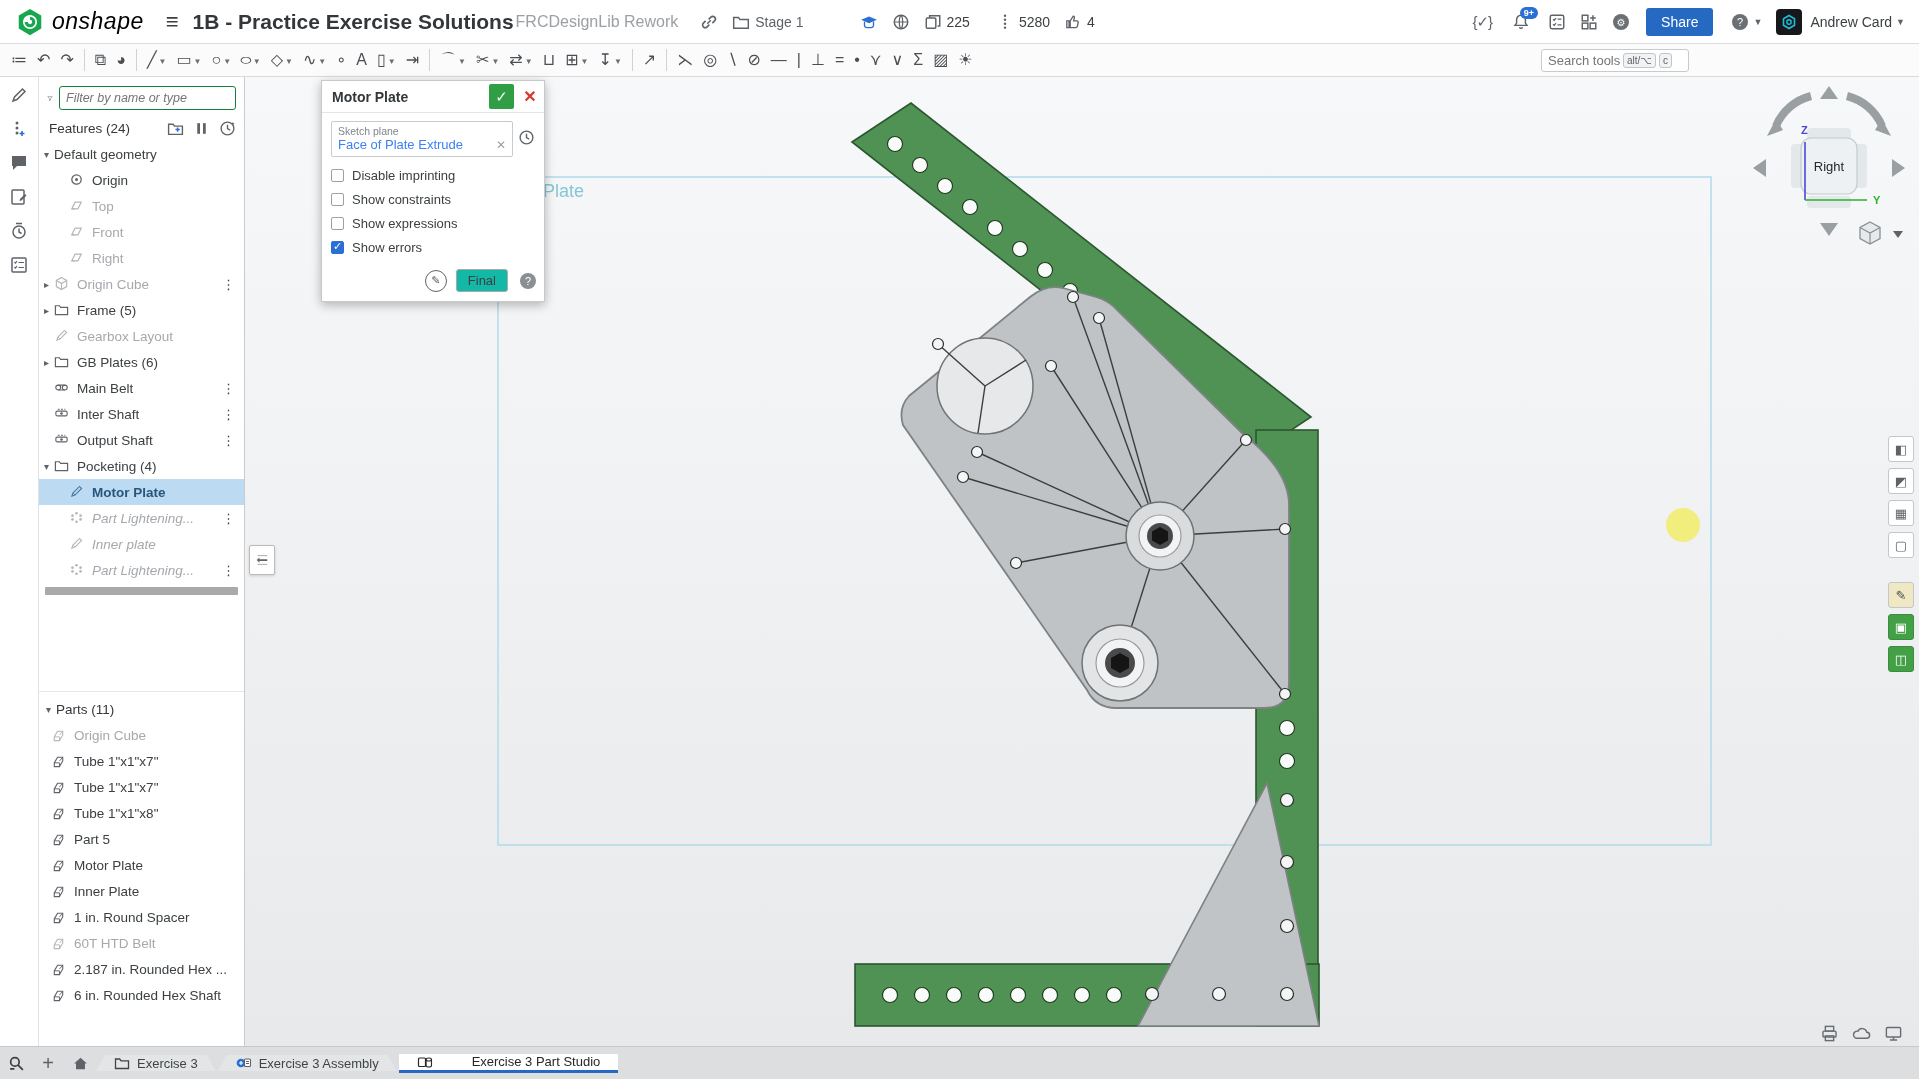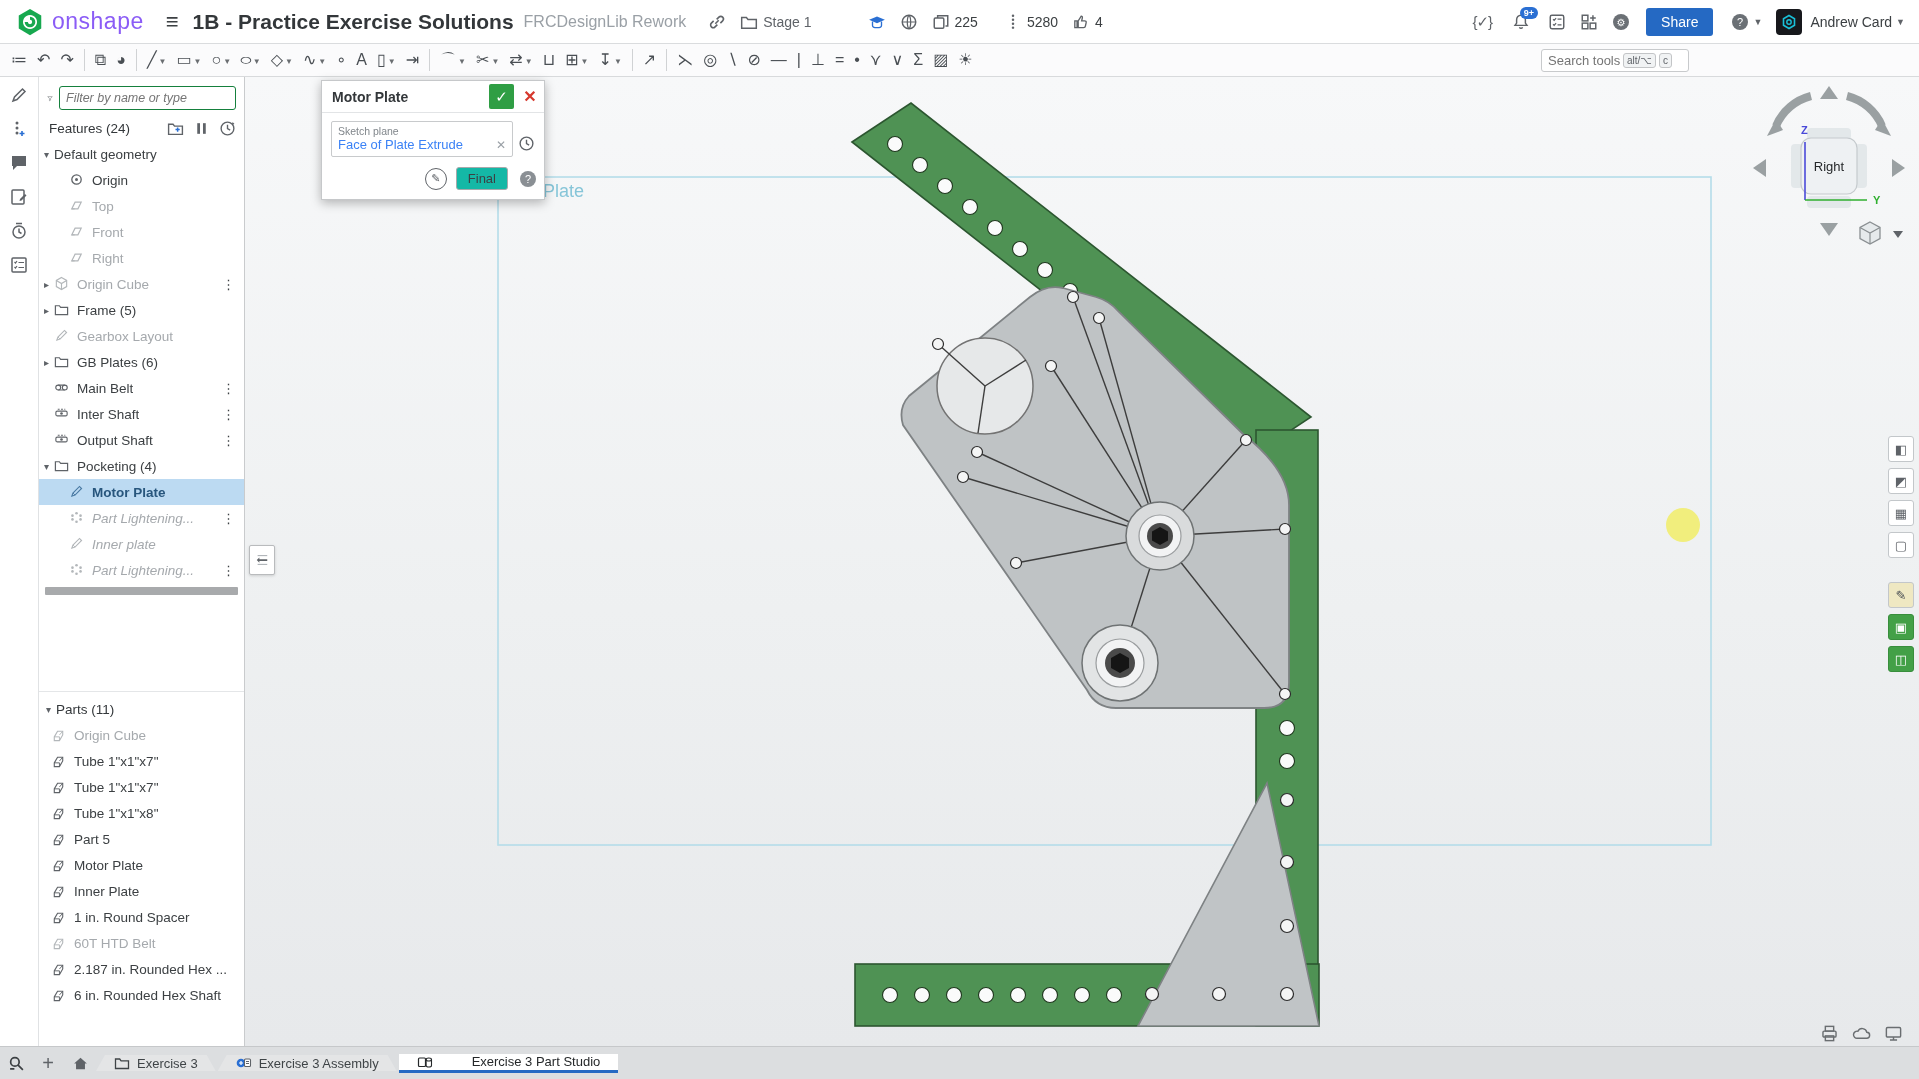--- a/index.html
+++ b/index.html
@@ -1,24 +1,24 @@
 <!DOCTYPE html>
 <html><head>
 <meta charset="utf-8">
 <style>
   * { margin:0; padding:0; box-sizing:border-box; }
   html,body { width:1919px; height:1079px; overflow:hidden; font-family:"Liberation Sans",sans-serif; background:#fff; position:relative; color:#3c4043; }
 
   
   .topbar { position:absolute; left:0; top:0; width:1919px; height:44px; background:#fff; border-bottom:1px solid #dadcde; display:flex; align-items:center; z-index:40; }
   .logo-hex { width:30px; height:30px; margin-left:15px; }
-  .wordmark { font-size:23px; color:#8b5cf6; margin-left:7px; letter-spacing:.5px; }
+  .wordmark { font-size:23px; color:#000000; margin-left:7px; letter-spacing:.5px;font-style:italic; }
   .hamburger { font-size:22px; color:#3c4043; margin-left:22px; cursor:pointer; }
   .doc-title { font-size:21px; font-weight:bold; color:#33373a; margin-left:14px; white-space:nowrap; }
-  .doc-subtitle { font-size:16px; color:#9aa0a6; margin-left:10px; white-space:nowrap; }
+  .doc-subtitle { font-size:16px; color:#9aa0a6; margin-left:2px; white-space:nowrap; }
   .tb-ic { width:18px; height:18px; color:#5f6368; }
   .tb-ic.blue { color:#2a6fd3; }
   .tb-txt { font-size:14px; color:#5f6368; margin-left:5px; }
   .tb-num { font-size:14px; color:#3c4043; margin-left:5px; }
   .mspace { margin-left:22px; display:flex; align-items:center; }
   .sspace { margin-left:14px; display:flex; align-items:center; }
   .share-btn { background:#2569c3; color:#fff; font-size:14px; border:none; border-radius:3px; padding:6px 15px; margin-left:16px; cursor:pointer; }
   .bell-wrap { position:relative; }
   .badge { position:absolute; top:-6px; right:-8px; background:#2a6fd3; color:#fff; font-size:9px; border-radius:7px; padding:1px 4px; font-weight:bold; }
   .avatar { width:26px; height:26px; background:#17181c; border-radius:4px; margin-left:14px; display:flex; align-items:center; justify-content:center; }
@@ -72,21 +72,21 @@
   .canvas { position:absolute; left:245px; top:77px; width:1674px; height:969px; background:linear-gradient(180deg,#f7f8f9 0%,#eef0f1 55%,#e7e9eb 100%); z-index:1; }
   .canvas svg.scene { position:absolute; left:0; top:0; width:1674px; height:969px; }
 
   
   .dialog { position:absolute; left:321px; top:80px; width:224px; background:#fff; border:1px solid #c6c8ca; box-shadow:0 3px 10px rgba(0,0,0,.28); z-index:50; }
   .dlg-header { display:flex; align-items:center; height:32px; border-bottom:1px solid #e2e4e6; padding-left:10px; }
   .dlg-title { font-size:14px; font-weight:bold; color:#33373a; flex:1; }
   .dlg-check { width:25px; height:25px; background:#2f9e44; border-radius:2px; color:#fff; font-size:15px; display:flex; align-items:center; justify-content:center; cursor:pointer; margin-right:5px; }
   .dlg-close { width:22px; height:25px; color:#d6392e; font-size:16px; font-weight:bold; display:flex; align-items:center; justify-content:center; cursor:pointer; margin-right:3px; }
   .dlg-body { padding:8px 9px 6px 9px; }
-  .field-wrap { display:flex; align-items:center; }
+  .field-wrap { display:flex; align-items:flex-start; }
   .field-box { flex:1; border:1px solid #c8cacc; border-radius:2px; padding:3px 6px 4px 6px; }
   .field-label { font-size:10.5px; color:#80868b; }
   .field-valrow { display:flex; align-items:center; }
   .field-value { font-size:13px; color:#3b82f6; flex:1; white-space:nowrap; overflow:hidden; }
   .field-clear { color:#9aa0a6; font-size:12px; cursor:pointer; margin-left:4px; }
   .clock-ic { width:17px; height:17px; color:#5f6368; margin:8px 0 0 5px; flex:none; cursor:pointer; }
   .cbrow { display:flex; align-items:center; height:24px; font-size:13px; color:#3c4043; cursor:pointer; }
   .cb { width:13px; height:13px; border:1px solid #9aa0a6; border-radius:2px; margin-right:8px; flex:none; background:#fff; position:relative; }
   .cb.checked { background:#2a6fd3; border-color:#2a6fd3; }
   .cb.checked::after { content:"✓"; position:absolute; left:1px; top:-2px; color:#fff; font-size:11px; }
@@ -797,20 +797,39 @@
         <div class="field-valrow">
           <span class="field-value">Face of Plate Extrude</span>
           <span class="field-clear">✕</span>
         </div>
       </div>
       <svg class="clock-ic" viewBox="0 0 16 16">
           <circle cx="8" cy="8" r="6" fill="none" stroke="currentColor" stroke-width="1.3"></circle>
           <path d="M8 4.5V8l2.5 1.5" stroke="currentColor" stroke-width="1.3" fill="none"></path>
         </svg>
     </div>
+    <div style="margin-top:6px">
+
+    <label class="cbrow">
+          <span class="cb"></span>
+          <span>Disable imprinting</span>
+        </label>
+        <label class="cbrow">
+          <span class="cb"></span>
+          <span>Show constraints</span>
+        </label>
+        <label class="cbrow">
+          <span class="cb"></span>
+          <span>Show expressions</span>
+        </label>
+        <label class="cbrow">
+          <span class="cb checked"></span>
+          <span>Show errors</span>
+        </label>
+      </div>
   </div>
   <div class="dlg-footer">
     <span class="sketch-circle">✎</span>
     <button class="final-btn">Final</button>
     <span class="help-circle">?</span>
   </div>
 </section>
 
 <svg class="gizmo" viewBox="0 0 172 176">
   <path d="M33 46 A52 52 0 0 1 68 16" fill="none" stroke="#9aa0a2" stroke-width="8"></path>

